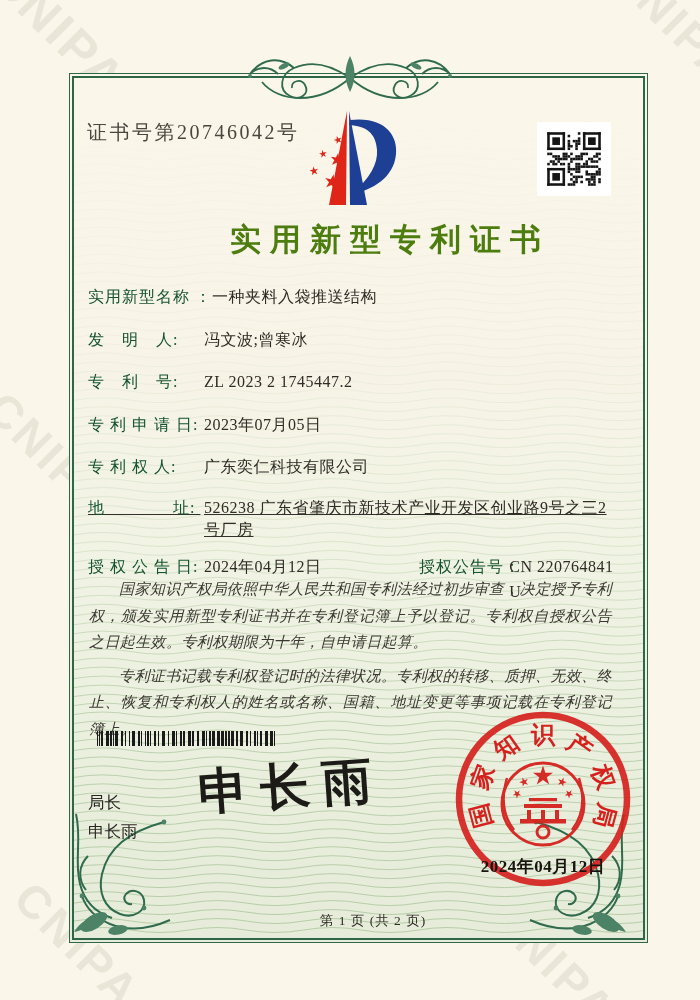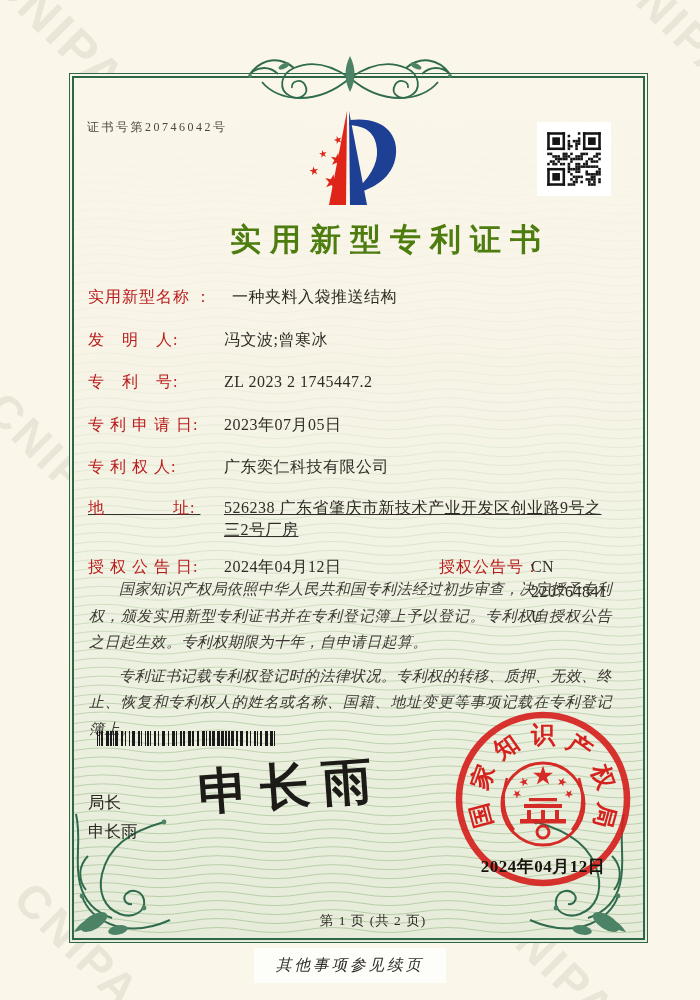--- a/index.html
+++ b/index.html
@@ -20,33 +20,33 @@
          -webkit-mask-image:linear-gradient(180deg,rgba(0,0,0,0) 0%,rgba(0,0,0,0.10) 30%,rgba(0,0,0,0.40) 55%,rgba(0,0,0,0.85) 75%,#000 100%);
          mask-image:linear-gradient(180deg,rgba(0,0,0,0) 0%,rgba(0,0,0,0.10) 30%,rgba(0,0,0,0.40) 55%,rgba(0,0,0,0.85) 75%,#000 100%);}
 
   .ornament{position:absolute;z-index:3;}
   #orn-top{left:240px;top:46px;width:220px;height:64px;}
   #orn-bl{left:66px;top:812px;width:112px;height:128px;}
   #orn-br{left:522px;top:812px;width:112px;height:128px;transform:scaleX(-1);}
 
   .content{position:absolute;inset:0;z-index:5;color:#33312c;}
 
-  .cert-no{position:absolute;left:87px;top:119px;font-size:12px;letter-spacing:2.5px;color:#4a463e;}
+  .cert-no{position:absolute;left:87px;top:119px;font-size:20px;letter-spacing:2.5px;color:#4a463e;}
 
   .logo{position:absolute;left:286px;top:108px;width:124px;height:102px;}
   .qr{position:absolute;left:537px;top:122px;width:74px;height:74px;background:#fff;}
 
   .title{position:absolute;left:0;top:219px;width:100%;text-align:center;
          font-size:31px;font-weight:bold;letter-spacing:9px;color:#4d7c0f;margin-left:40px;}
 
   .fields{position:absolute;left:88px;top:284px;width:528px;font-size:16px;}
   .frow{display:flex;align-items:flex-start;margin-bottom:17.5px;line-height:25px;}
   .frow.addr{margin-bottom:13px;line-height:22px;text-decoration:underline;}
-  .flabel{display:inline-block;min-width:116px;white-space:pre;letter-spacing:1px;color:#b91c1c;}
-  .fvalue{letter-spacing:0.5px;color:#2f2c26;margin-left:20px;}
+  .flabel{display:inline-block;min-width:116px;white-space:pre;letter-spacing:1px;color:#14532d;}
+  .fvalue{letter-spacing:0.5px;color:#2f2c26;}
   .fvalue.addr{max-width:408px;}
   .fvalue.w1{min-width:172px;}
   .flabel.l2{min-width:0;margin-left:43px;letter-spacing:1px;}
 
   .paras{position:absolute;left:88px;top:576px;width:524px;font-size:15px;line-height:26.5px;
          text-align:justify;color:#3b3832;font-style:italic;letter-spacing:0.4px;}
   .paras p{margin:0 0 7px 1px;text-indent:2em;}
 
   .barcode{position:absolute;left:97px;top:731px;width:182px;height:15px;}
 
@@ -499,23 +499,20 @@
           <text x="91" y="35" text-anchor="middle" transform="rotate(-35 91 91)">知</text>
           <text x="91" y="35" text-anchor="middle" transform="rotate(0 91 91)">识</text>
           <text x="91" y="35" text-anchor="middle" transform="rotate(35 91 91)">产</text>
           <text x="91" y="35" text-anchor="middle" transform="rotate(70 91 91)">权</text>
           <text x="91" y="35" text-anchor="middle" transform="rotate(105 91 91)">局</text>
         </g>
     </svg>
     <div class="seal-date">2024年04月12日</div>
 
     <div class="footer-page">第 1 页 (共 2 页)</div>
-    <div class="footer-note">
-      <span>其他事项参见续页</span>
-    </div>
 
   </div>
 <span class="wm" style="left: -25px; top: 0px; font-size: 50px;">CNIPA</span>
     <span class="wm" style="left: 182px; top: 110px; font-size: 46px;">CNIPA</span>
     <span class="wm" style="left: 597px; top: -6px; font-size: 46px;">CNIPA</span>
     <span class="wm" style="left: 400px; top: 290px; font-size: 52px;">CNIPA</span>
     <span class="wm" style="left: -28px; top: 428px; font-size: 46px;">CNIPA</span>
     <span class="wm" style="left: 148px; top: 588px; font-size: 46px;">CNIPA</span>
     <span class="wm" style="left: 0px; top: 918px; font-size: 46px;">CNIPA</span>
     <span class="wm" style="left: 476px; top: 936px; font-size: 46px;">CNIPA</span>

